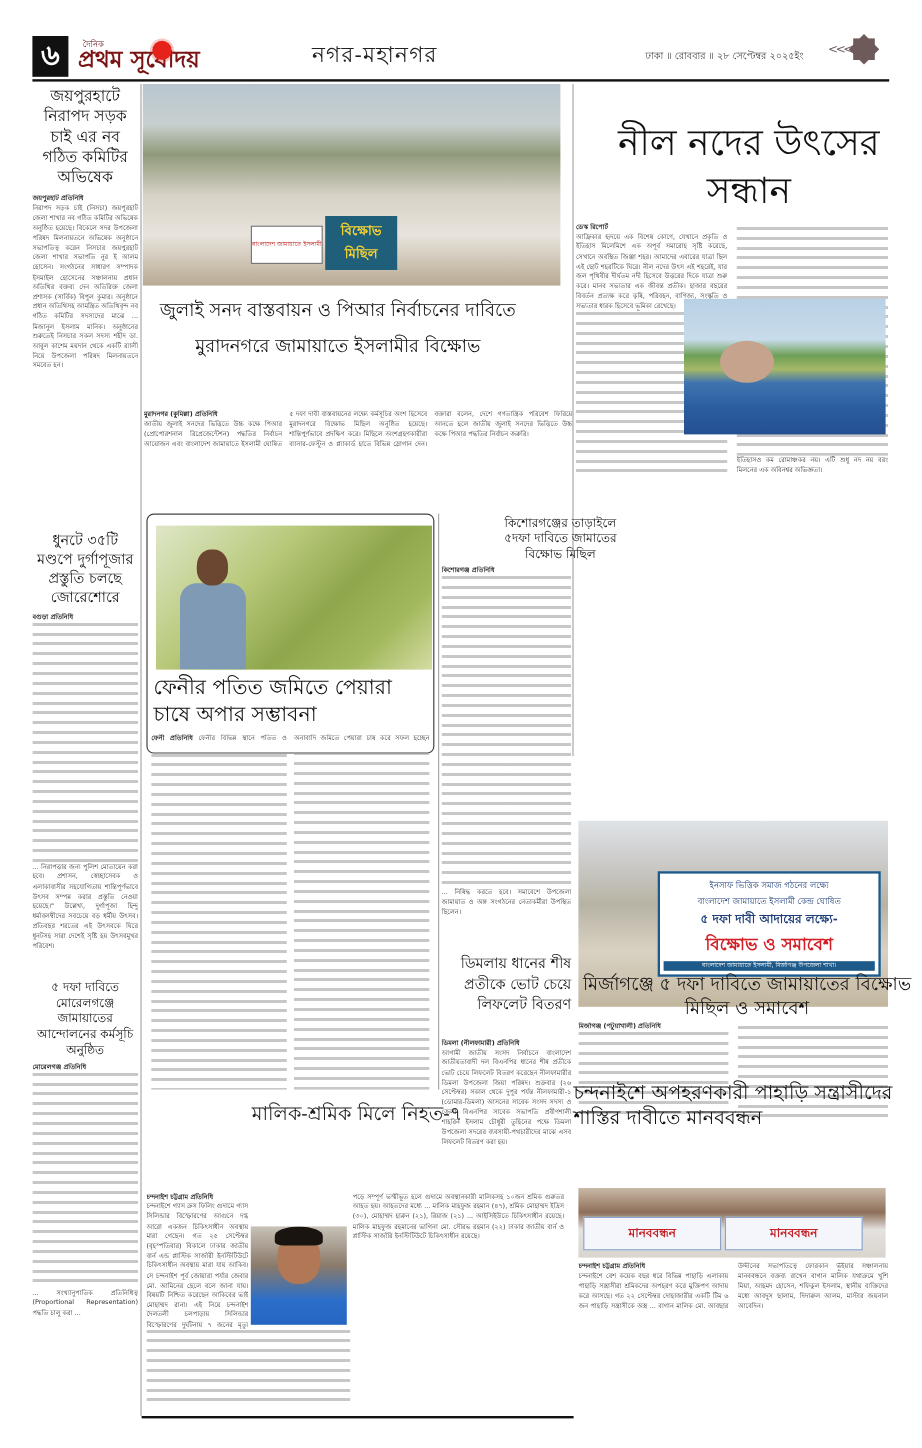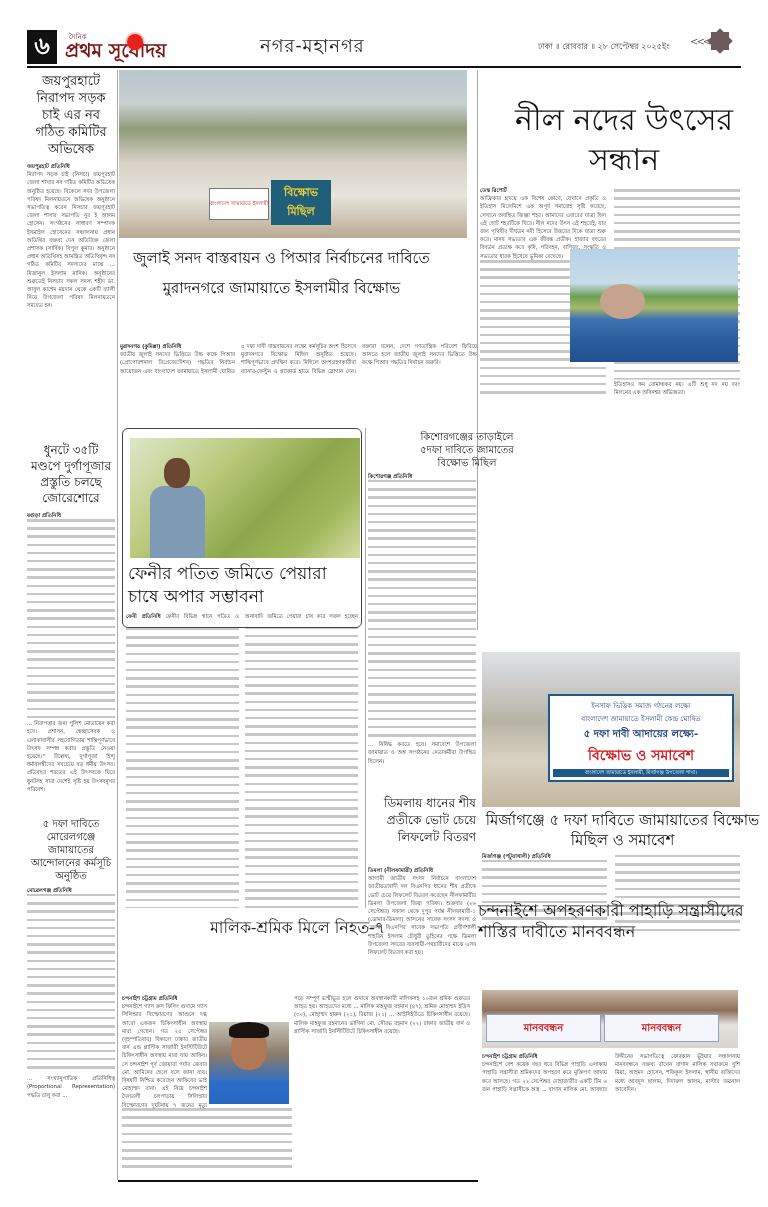--- a/index.html
+++ b/index.html
@@ -47,21 +47,21 @@
   .photo-nile { left: 570px; top: 249px; width: 168px; height: 113px;
     background: linear-gradient(to bottom, #b8d1e6 0%, #c8dcea 30%, #6d9f56 42%, #a5b968 52%, #3e73b0 62%, #2b5e9f 80%, #234f8f 100%); }
   .nile-bush { position: absolute; left: 30px; top: 35px; width: 45px; height: 35px; border-radius: 50%; background: #c5a38d; }
 
   .photo-guava { left: 130px; top: 438px; width: 230px; height: 120px;
     background: linear-gradient(135deg, #dfe7c8 0%, #b8c97a 35%, #8fa74c 60%, #a1b85c 80%, #d5dca3 100%); }
   .guava-man { position: absolute; left: 20px; top: 20px; width: 55px; height: 100px; }
   .guava-head { position: absolute; left: 14px; top: 0; width: 26px; height: 30px; border-radius: 45%; background: #6b4630; }
   .guava-shirt { position: absolute; left: 0; top: 28px; width: 55px; height: 72px; border-radius: 14px 14px 0 0; background: #7e9ab4; }
 
-  .photo-mirza { left: 482px; top: 652px; width: 258px; height: 155px;
+  .photo-mirza { left: 482px; top: 684px; width: 258px; height: 155px;
     background: linear-gradient(to bottom, #dfe3e6 0%, #cfcfcf 18%, #b7b3a4 45%, #d9d2c3 70%, #c2b69f 100%); }
   .mirza-banner { position: absolute; left: 66px; top: 42px; width: 186px; height: 88px; background: #fff; border: 2px solid #1d5a8a; display: flex; flex-direction: column; align-items: center; justify-content: space-around; padding: 3px; }
   .mb-l1 { font-size: 7px; color: #1f3f7a; }
   .mb-l3 { font-size: 10px; color: #1f3f7a; font-weight: bold; }
   .mb-l4 { font-size: 14px; color: #d32027; font-weight: bold; }
   .mb-foot { width: 100%; background: #1d5a8a; color: #fff; font-size: 5px; text-align: center; }
 
   .photo-human { left: 482px; top: 990px; width: 256px; height: 58px;
     background: linear-gradient(to bottom, #c9b9a7 0%, #8e6f5a 35%, #e4e2df 60%, #d9d4cd 100%); }
   .human-banner { position: absolute; top: 24px; height: 28px; background: #f4f6fb; border: 1px solid #8aa3c9; display: flex; align-items: center; justify-content: center; color: #c62127; font-size: 10px; font-weight: bold; }

